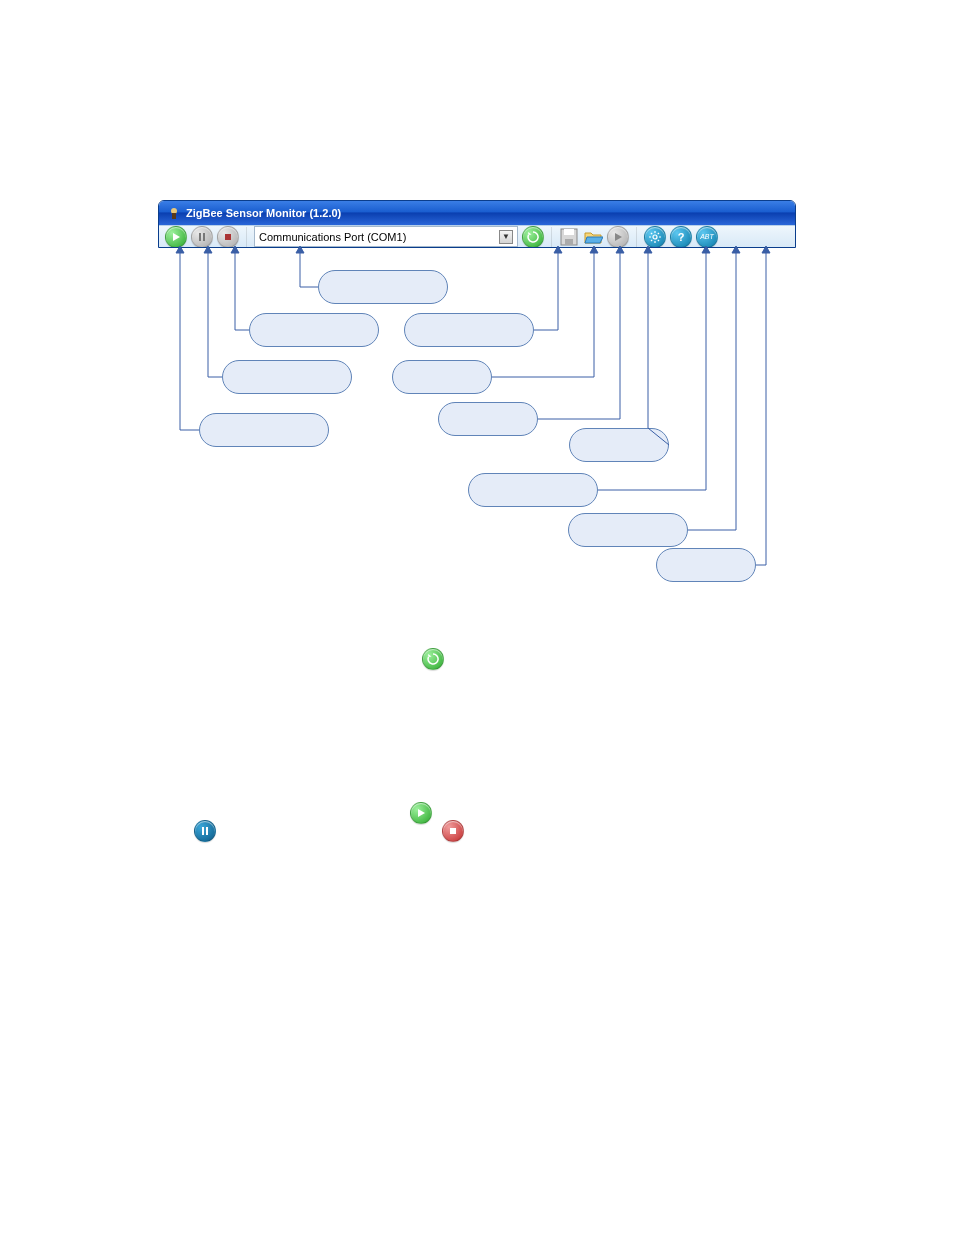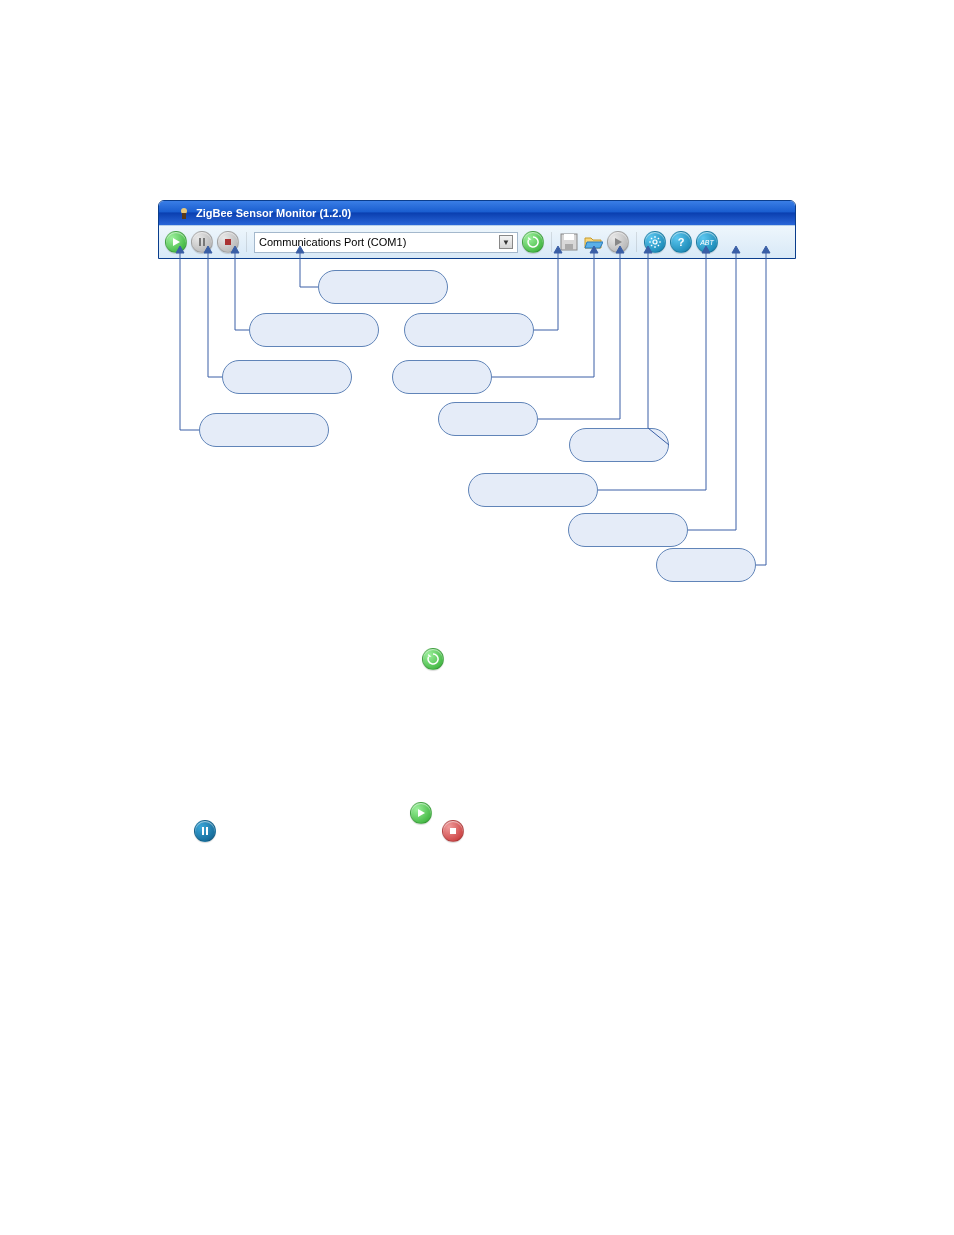--- a/index.html
+++ b/index.html
@@ -20,32 +20,32 @@
     border: 1px solid #0a3d8c;
     border-top-left-radius: 6px;
     border-top-right-radius: 6px;
     overflow: hidden;
   }
   .titlebar {
     height: 24px;
     background: linear-gradient(to bottom, #3a7ee6 0%, #1a5ed0 45%, #0a3fb0 50%, #2a66d8 100%);
     display: flex;
     align-items: center;
-    padding-left: 18px;
+    padding-left: 8px;
     color: #fff;
     font-weight: bold;
     font-size: 11px;
     gap: 5px;
   }
   .titlebar .appicon {
     width: 14px; height: 14px;
     display: inline-block;
   }
   .toolbar {
-    height: 33px;
+    height: 22px;
     background: linear-gradient(to bottom, #eef6fc, #d8e9f7);
     border-top: 1px solid #b7d0ea;
     display: flex;
     align-items: center;
     padding: 0 6px;
     gap: 4px;
   }
   .ticon {
     width: 22px; height: 22px;
     border-radius: 50%;

